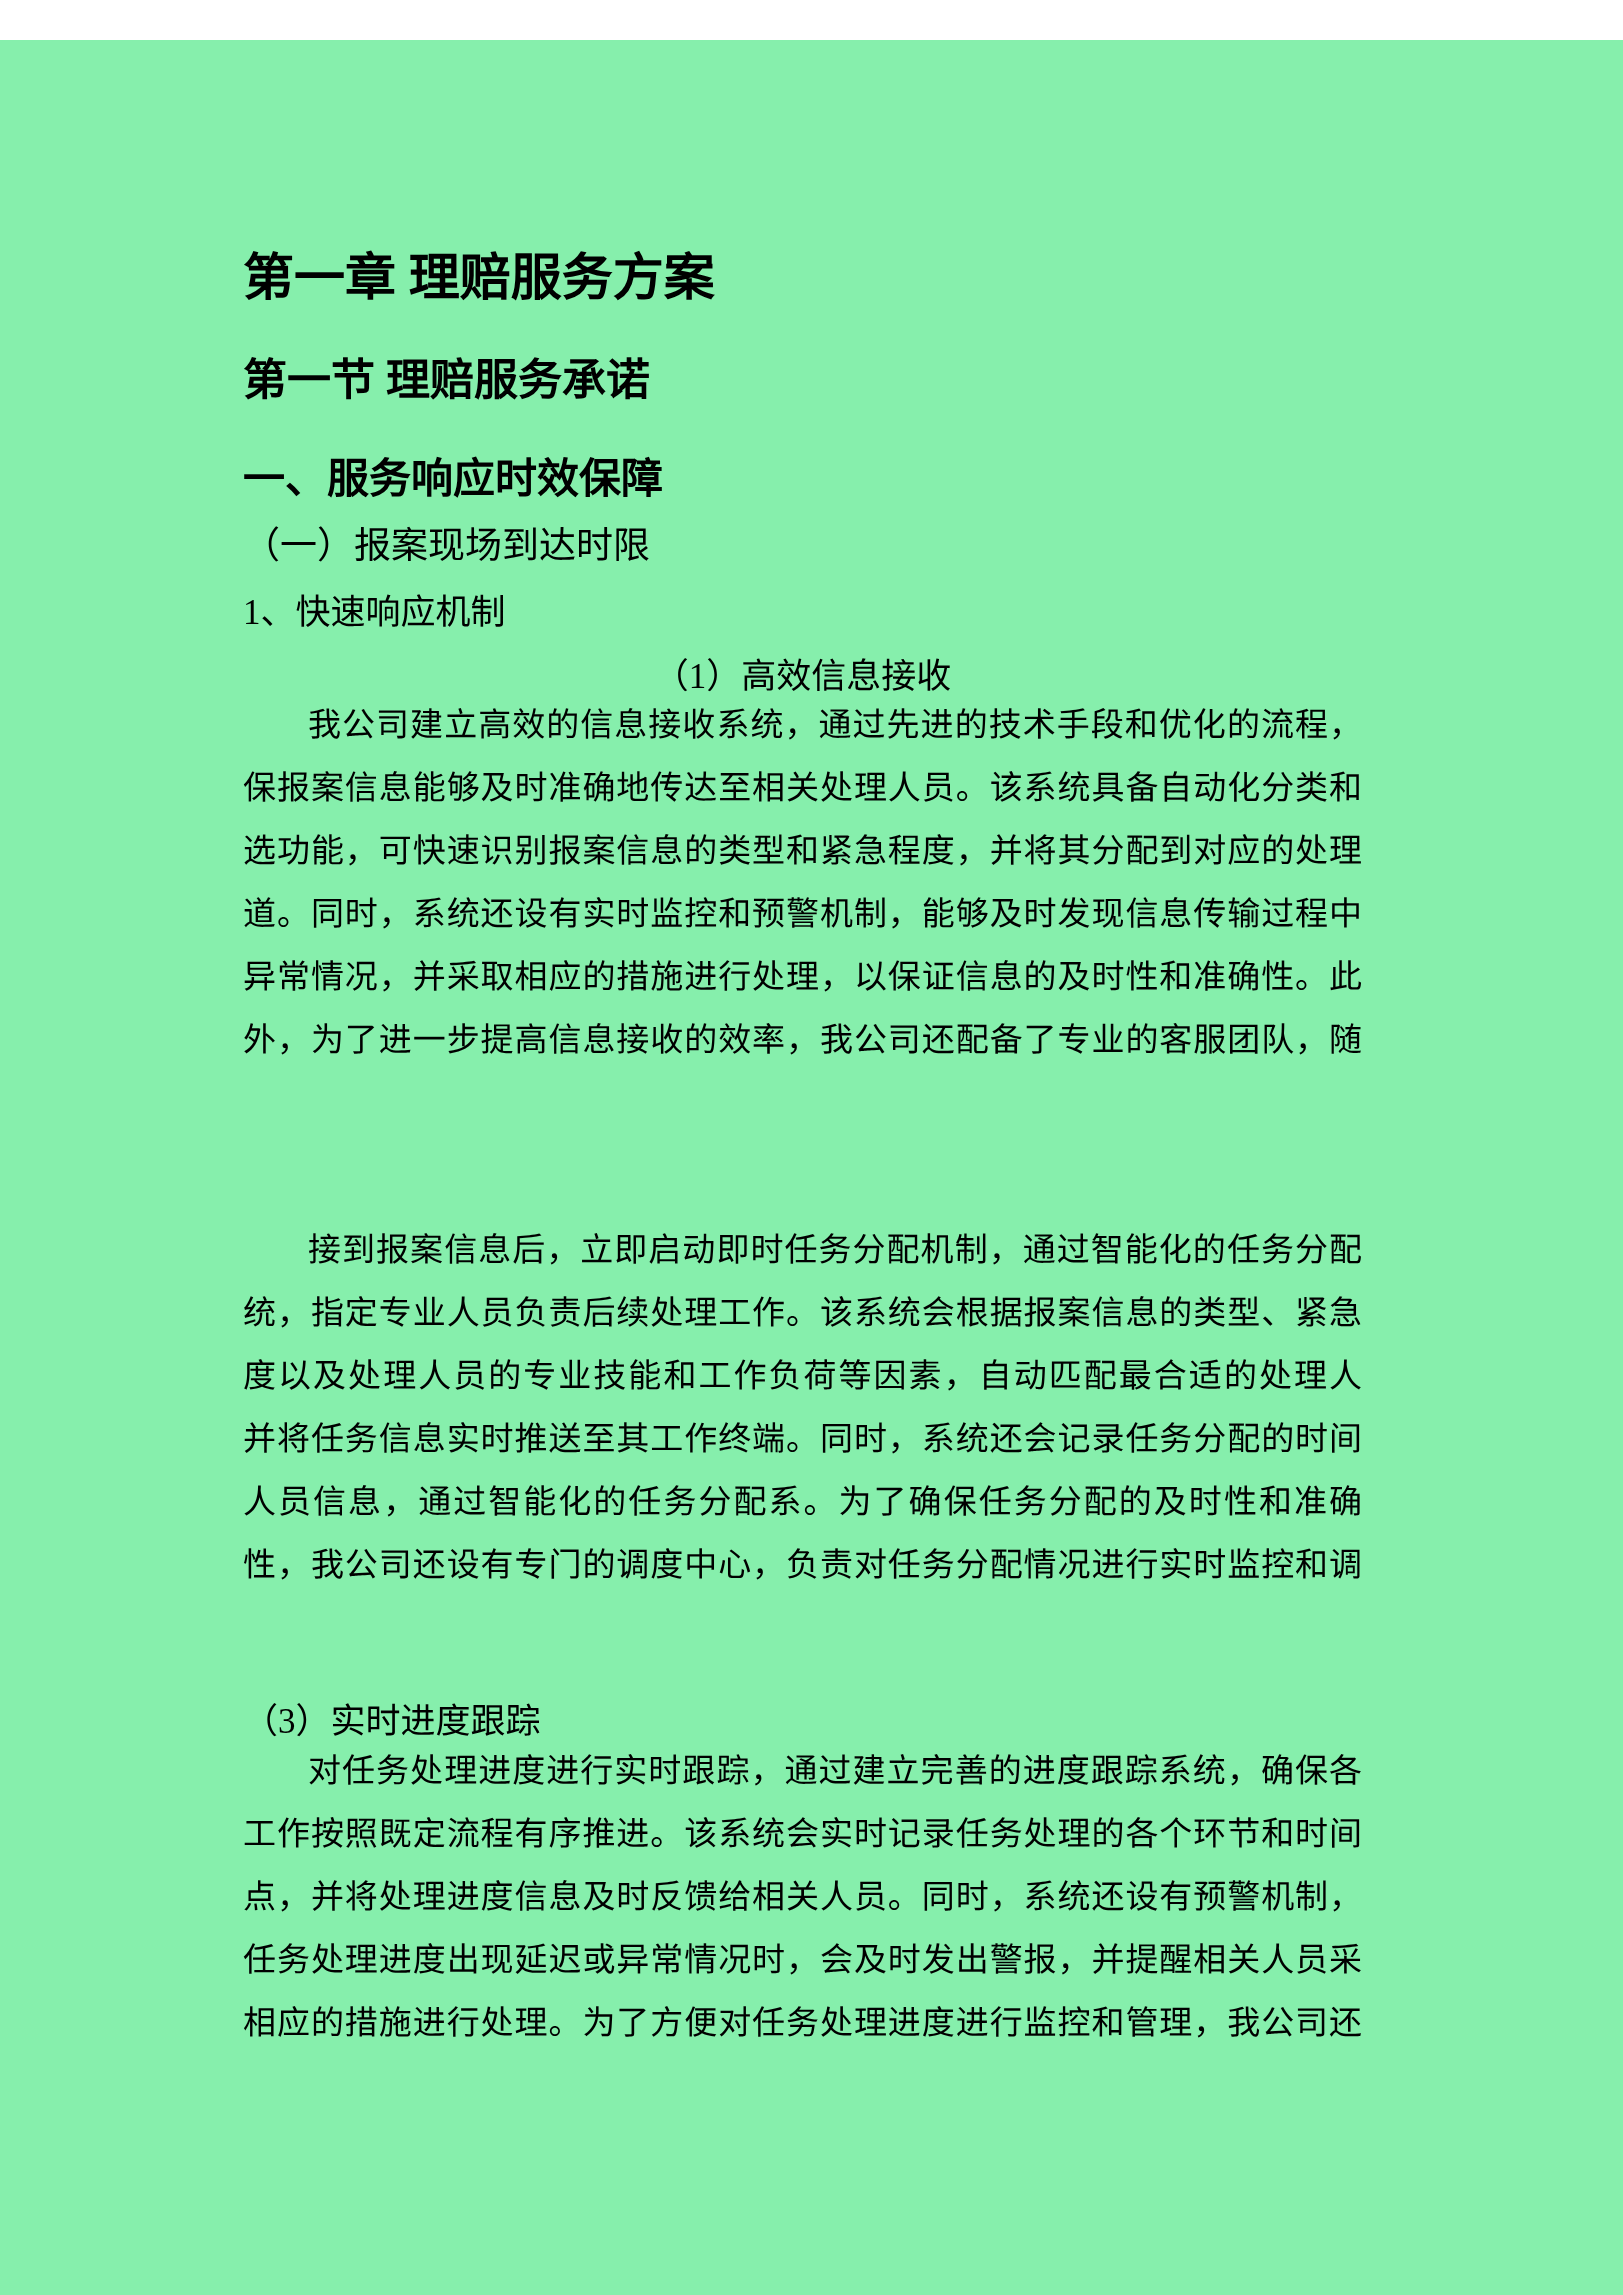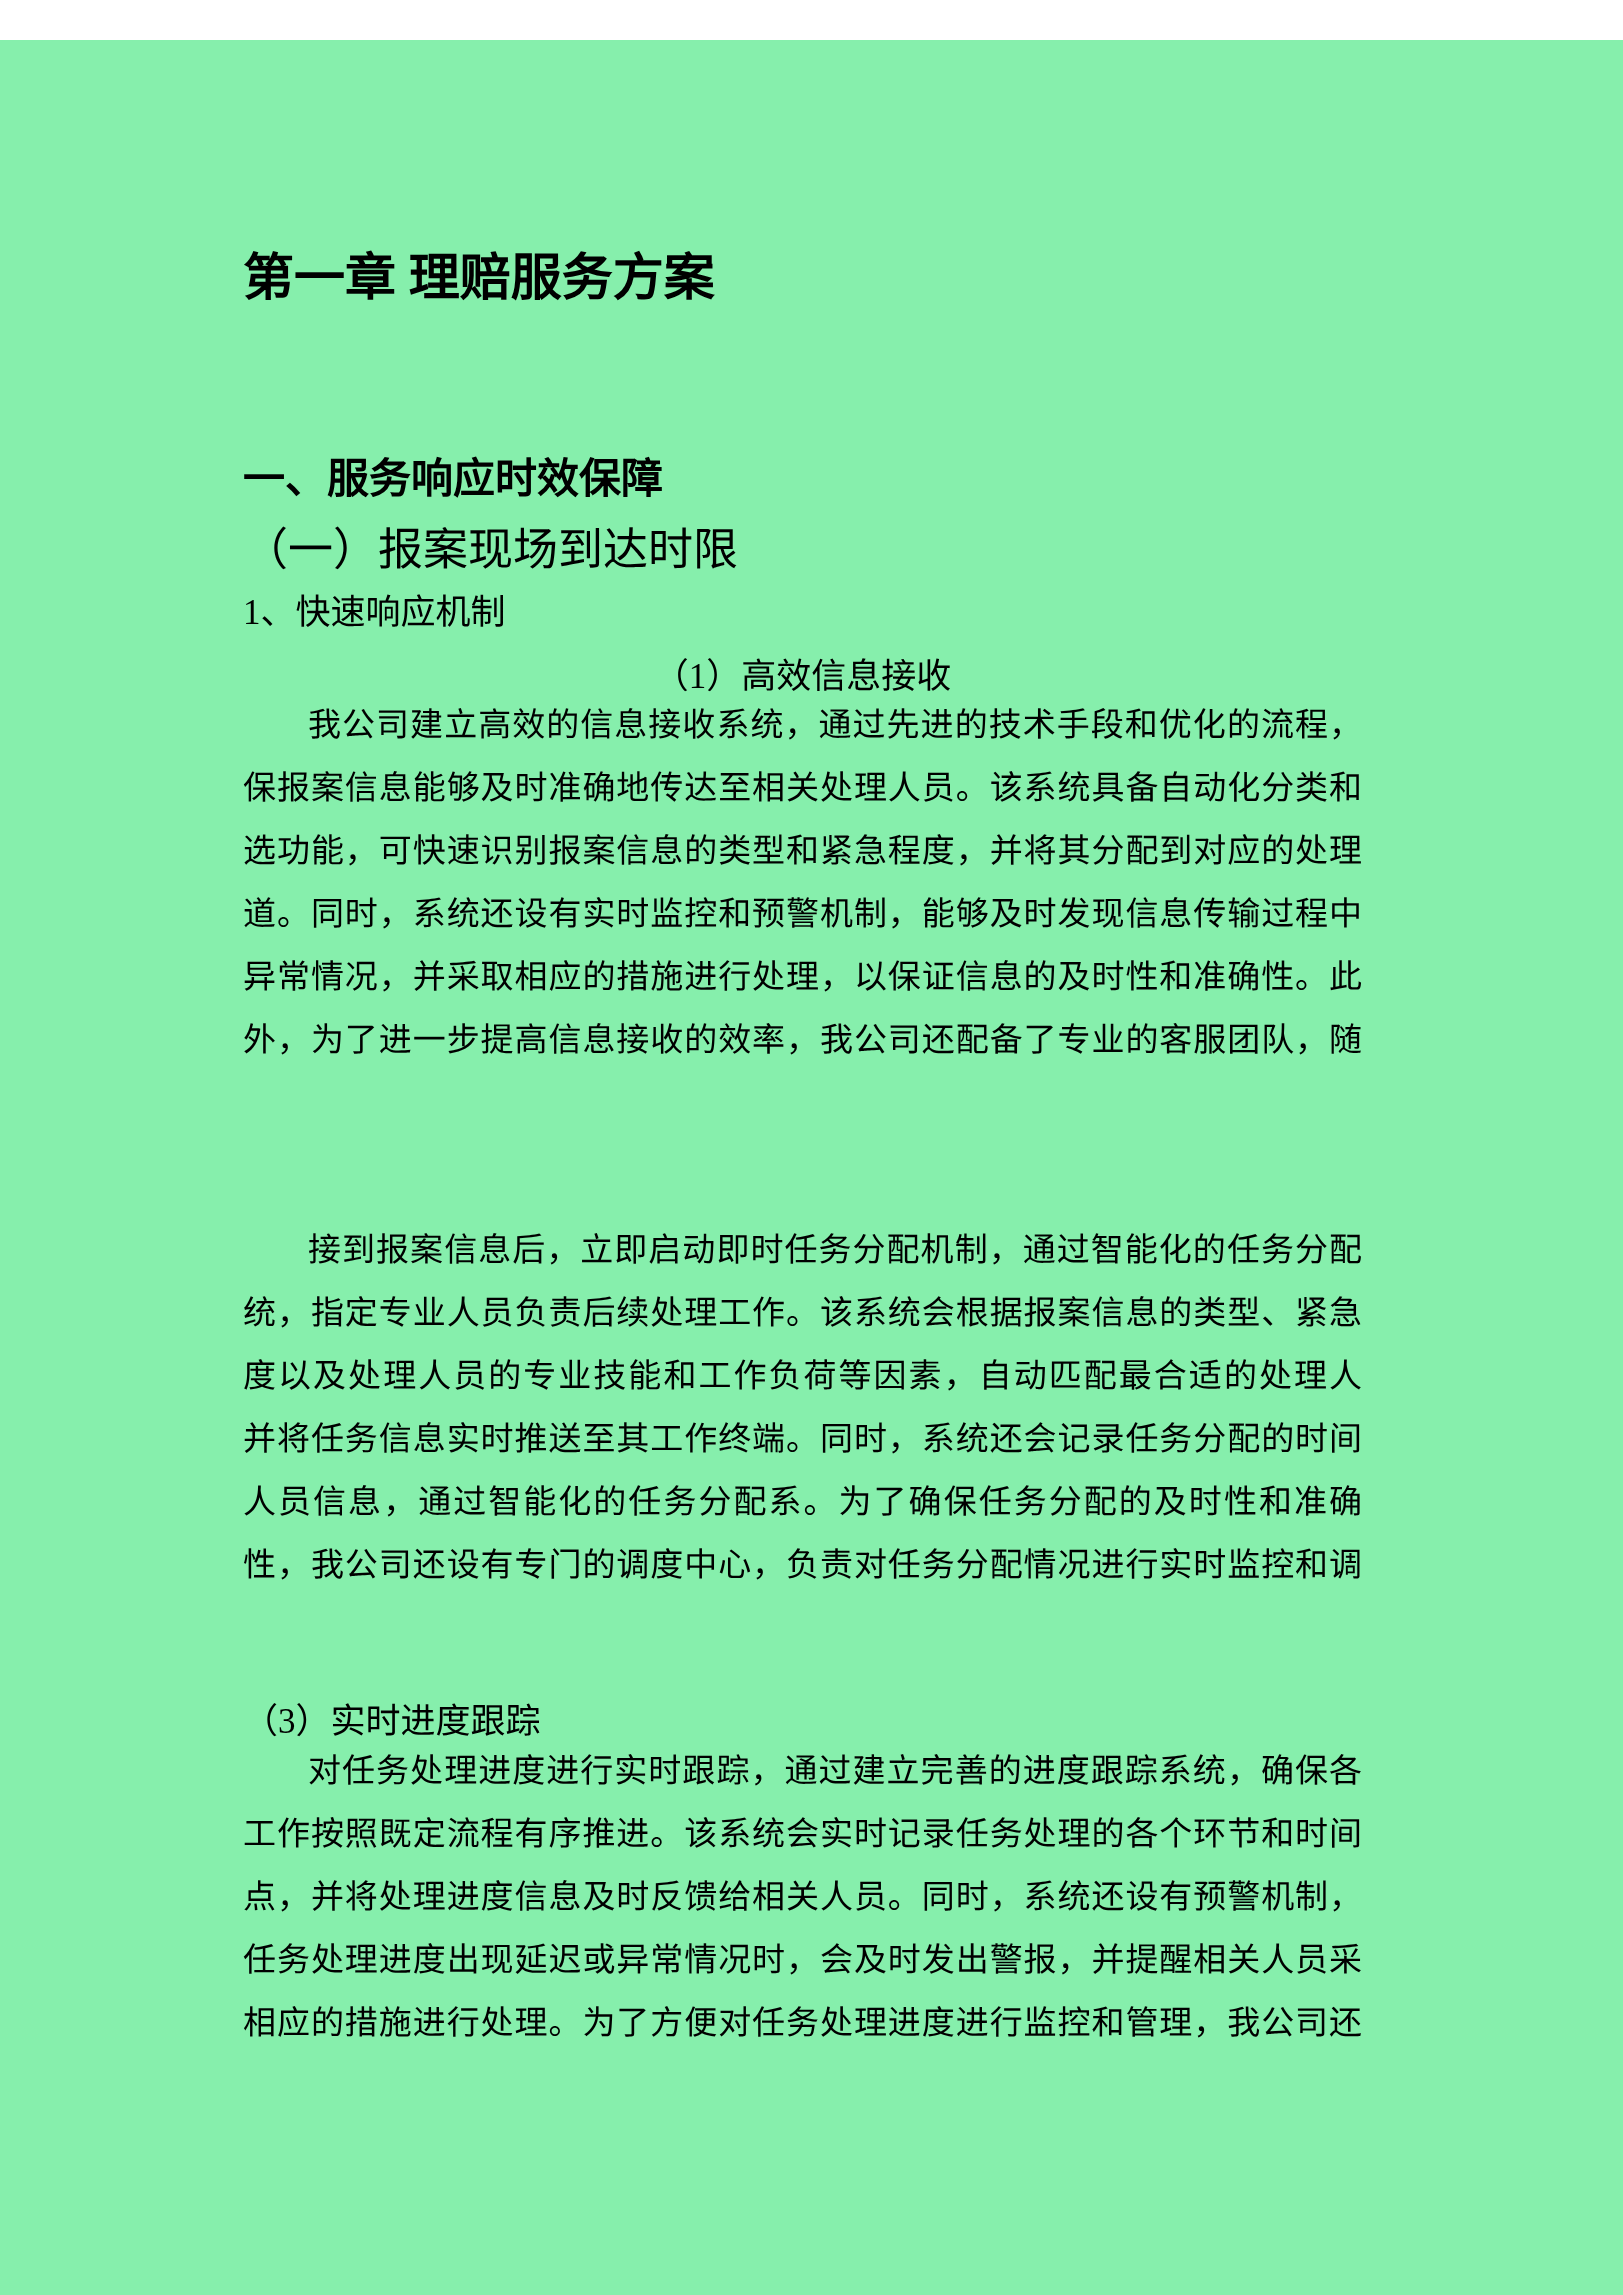--- a/index.html
+++ b/index.html
@@ -22,21 +22,21 @@
     position: absolute;
     left: 243px;
     top: 0;
     width: 1119px;
     height: 2295px;
   }
   .blk { position: absolute; left: 0; width: 1119px; white-space: nowrap; }
   .h1 { top: 209px;  font-size: 51px; font-weight: 700; line-height: 1.15; }
   .h2 { top: 316px;  font-size: 44px; font-weight: 700; line-height: 1.15; }
   .h3 { top: 415px;  font-size: 42px; font-weight: 700; line-height: 1.15; }
-  .h4 { top: 485px;  font-size: 45px; font-weight: 400; line-height: 1.15; }
+  .h4 { top: 485px;  font-size: 37px; font-weight: 400; line-height: 1.15; }
   .h5 { top: 553px;  font-size: 35px; font-weight: 400; line-height: 1.15; }
   .h6 { top: 617px;  font-size: 35px; font-weight: 400; line-height: 1.15; text-align: center; }
   .sub2 { top: 1143px; font-size: 35px; font-weight: 400; line-height: 1.15; }
   .sub3 { top: 1662px; font-size: 35px; font-weight: 400; line-height: 1.15; }
   .para { position: absolute; left: 0; width: 1119px; font-size: 33px; }
   .p1 { top: 654px; }
   .p2 { top: 1179px; }
   .p3 { top: 1700px; }
   .pline {
     height: 63px;
@@ -50,20 +50,21 @@
   .pline.end { text-align-last: left; }
 </style>
 </head>
 <body>
 
 <div class="page">
   <div class="content">
 
     <div class="blk h1">第一章 理赔服务方案</div>
 
+    <div class="blk h2">第一节 理赔服务承诺</div>
 
     <div class="blk h3">一、服务响应时效保障</div>
 
     <div class="blk h4">（一）报案现场到达时限</div>
 
     <div class="blk h5">1、快速响应机制</div>
 
     <div class="blk h6">（1）高效信息接收</div>
 
     <div class="para p1">

